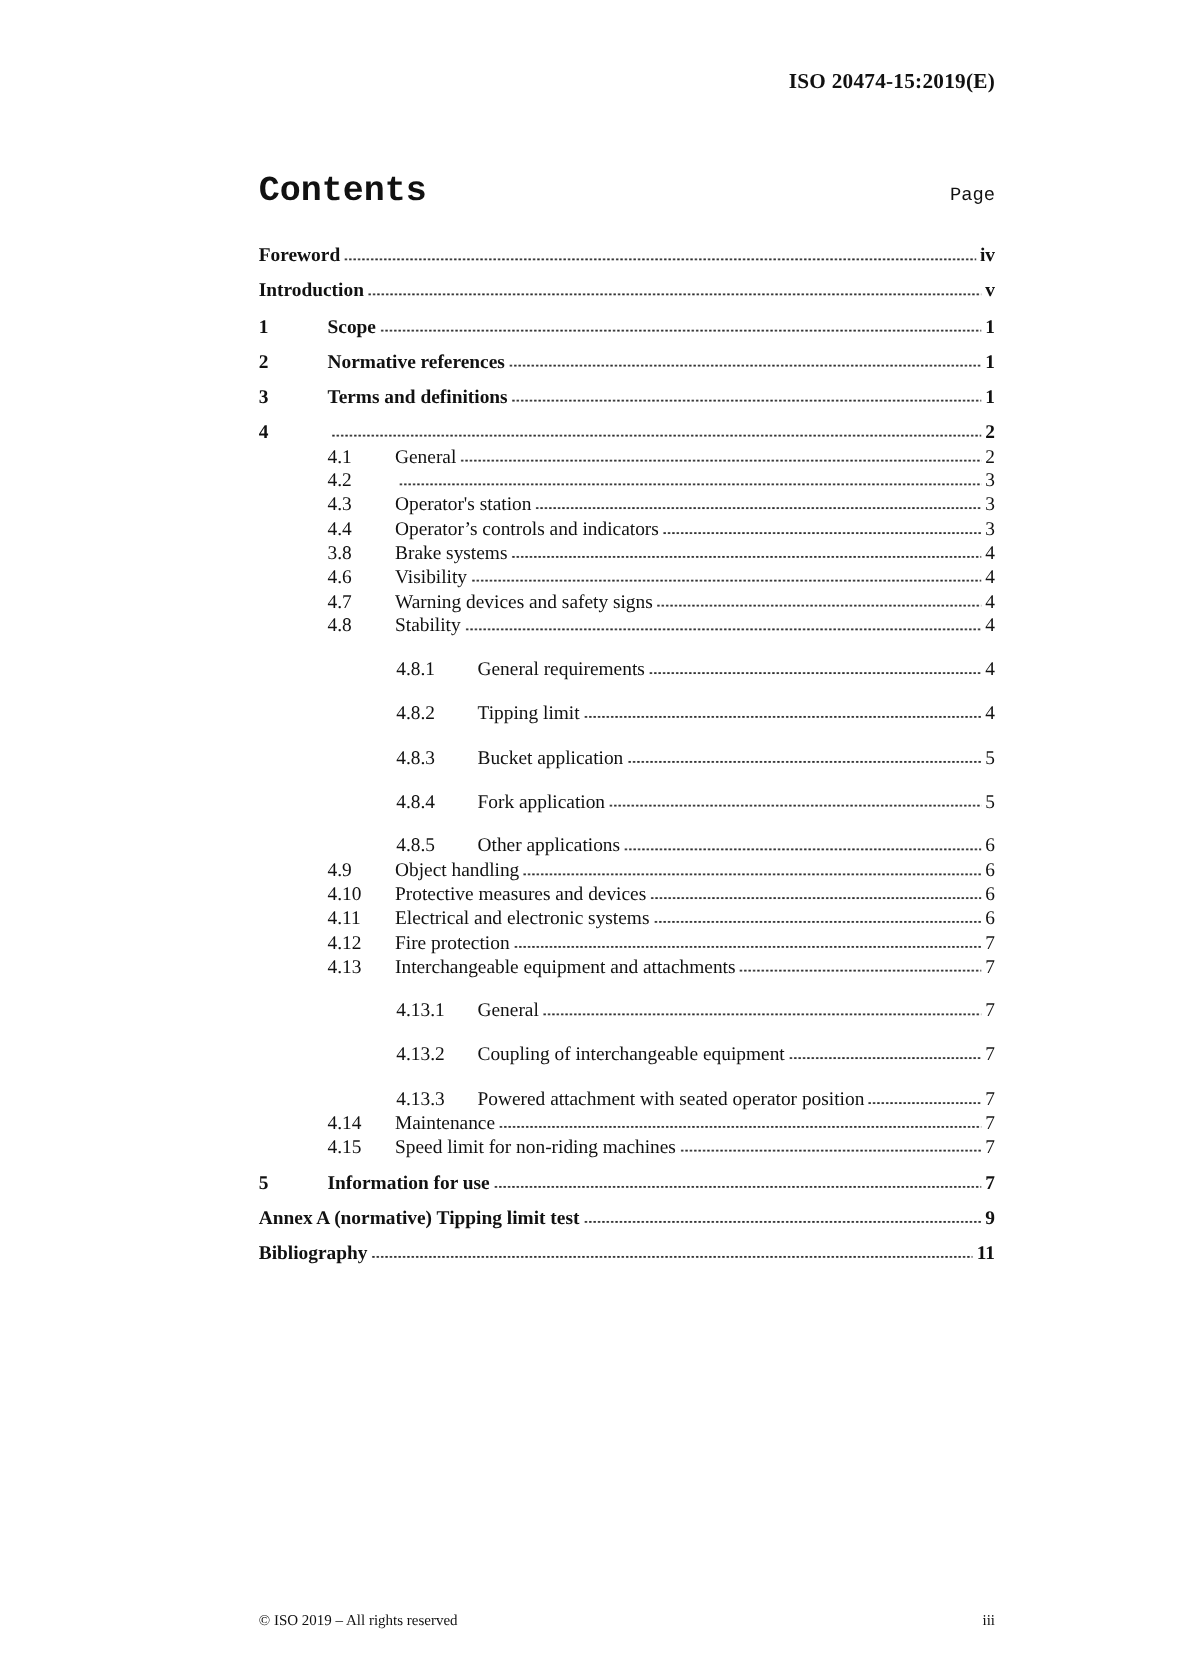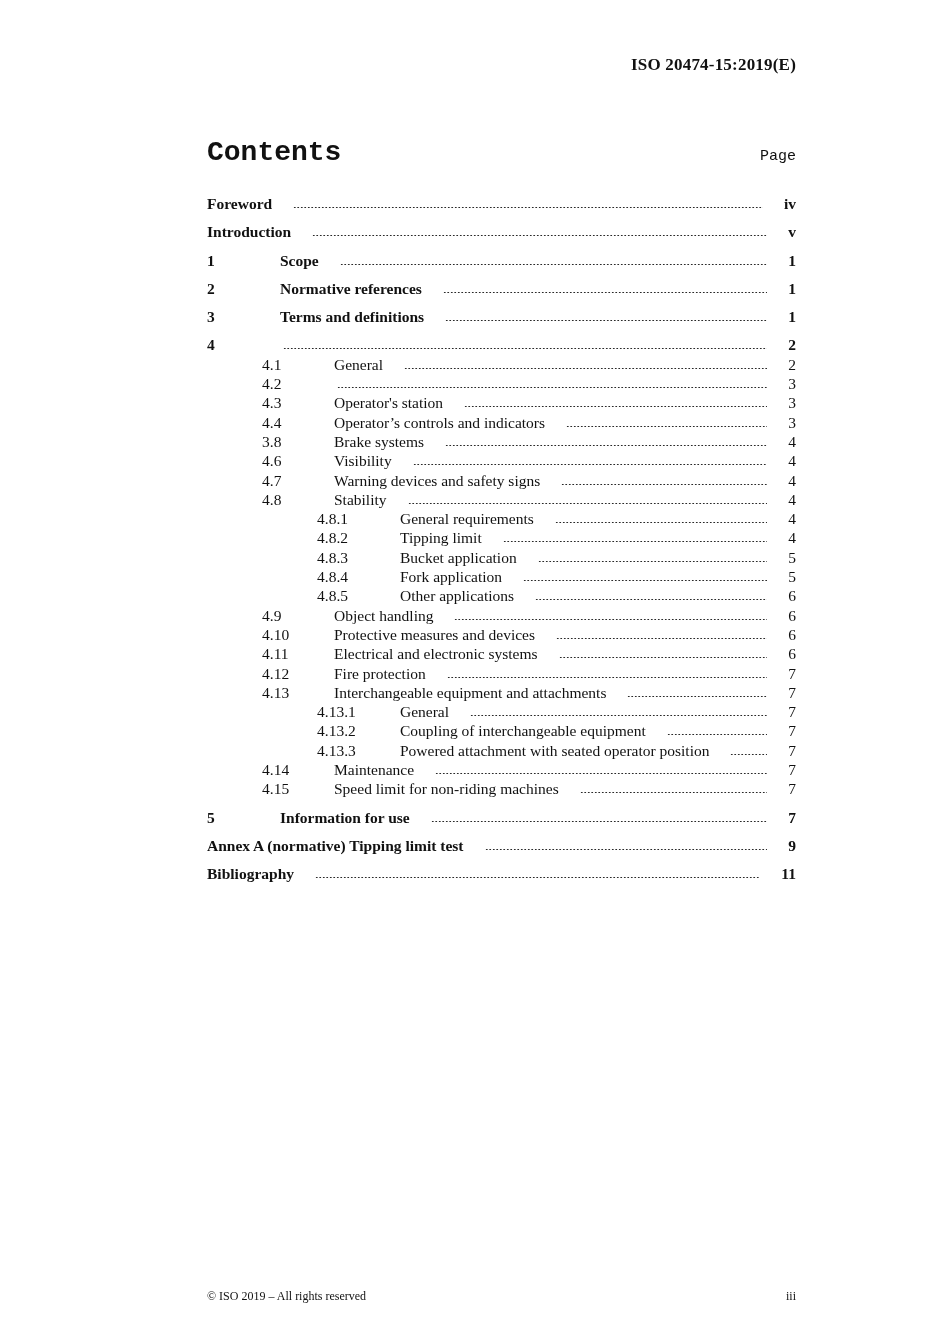--- a/index.html
+++ b/index.html
@@ -48,26 +48,25 @@
     margin-top: 21px;
   }
   .toc-list {
     margin-top: 26px;
   }
   .toc-row {
     display: flex;
     align-items: baseline;
     font-size: 15.5px;
     line-height: 19.3px;
-    gap: 18px;
   }
   .toc-row.bold { font-weight: bold; }
   .toc-row.level0 { margin-top: 9px; padding-left: 0; }
   .toc-row.level1 { margin-top: 0; padding-left: 55px; }
-  .toc-row.level2 { margin-top: 0; padding-left: 110px; }
+  .toc-row.level2 { margin-top: 16px; padding-left: 110px; }
   .toc-num {
     flex: 0 0 auto;
     display: inline-block;
   }
   .level0 .toc-num { width: 55px; }
   .level1 .toc-num { width: 54px; }
   .level2 .toc-num { width: 65px; }
   .toc-title {
     flex: 0 0 auto;
     white-space: nowrap;

